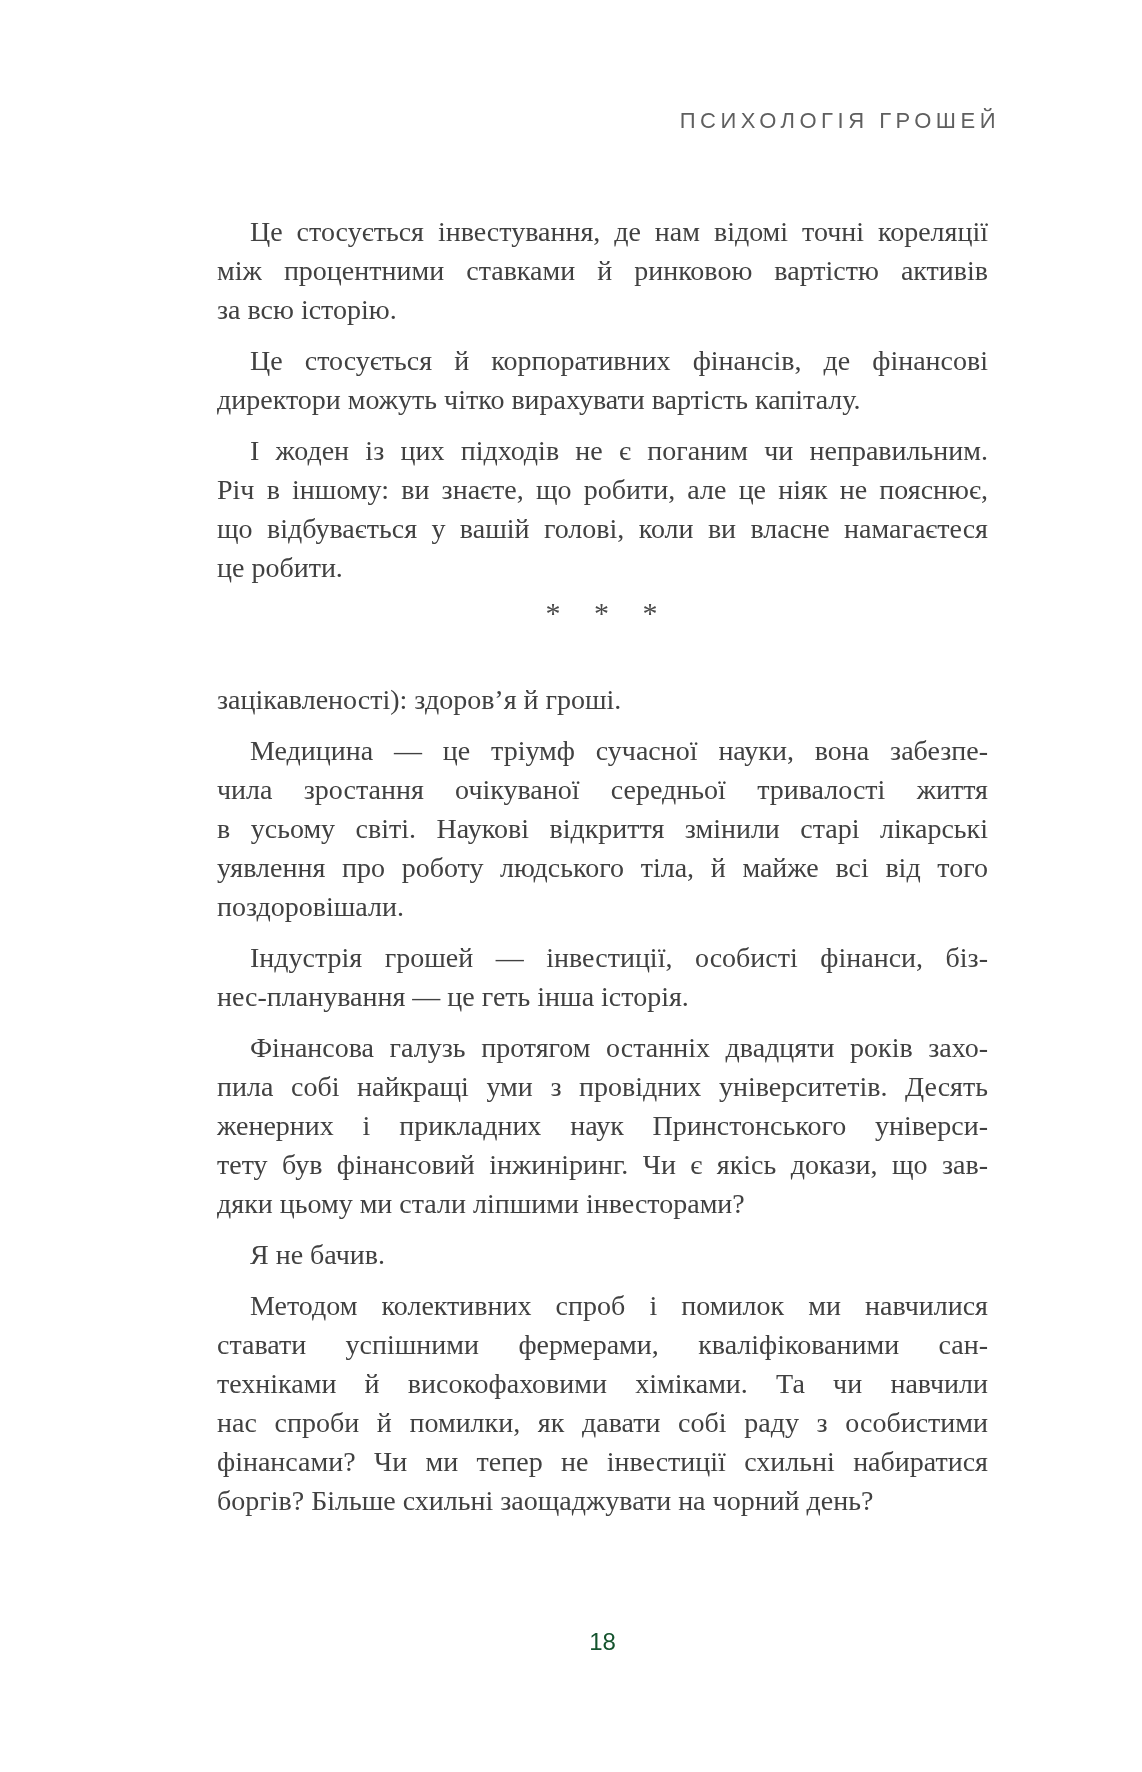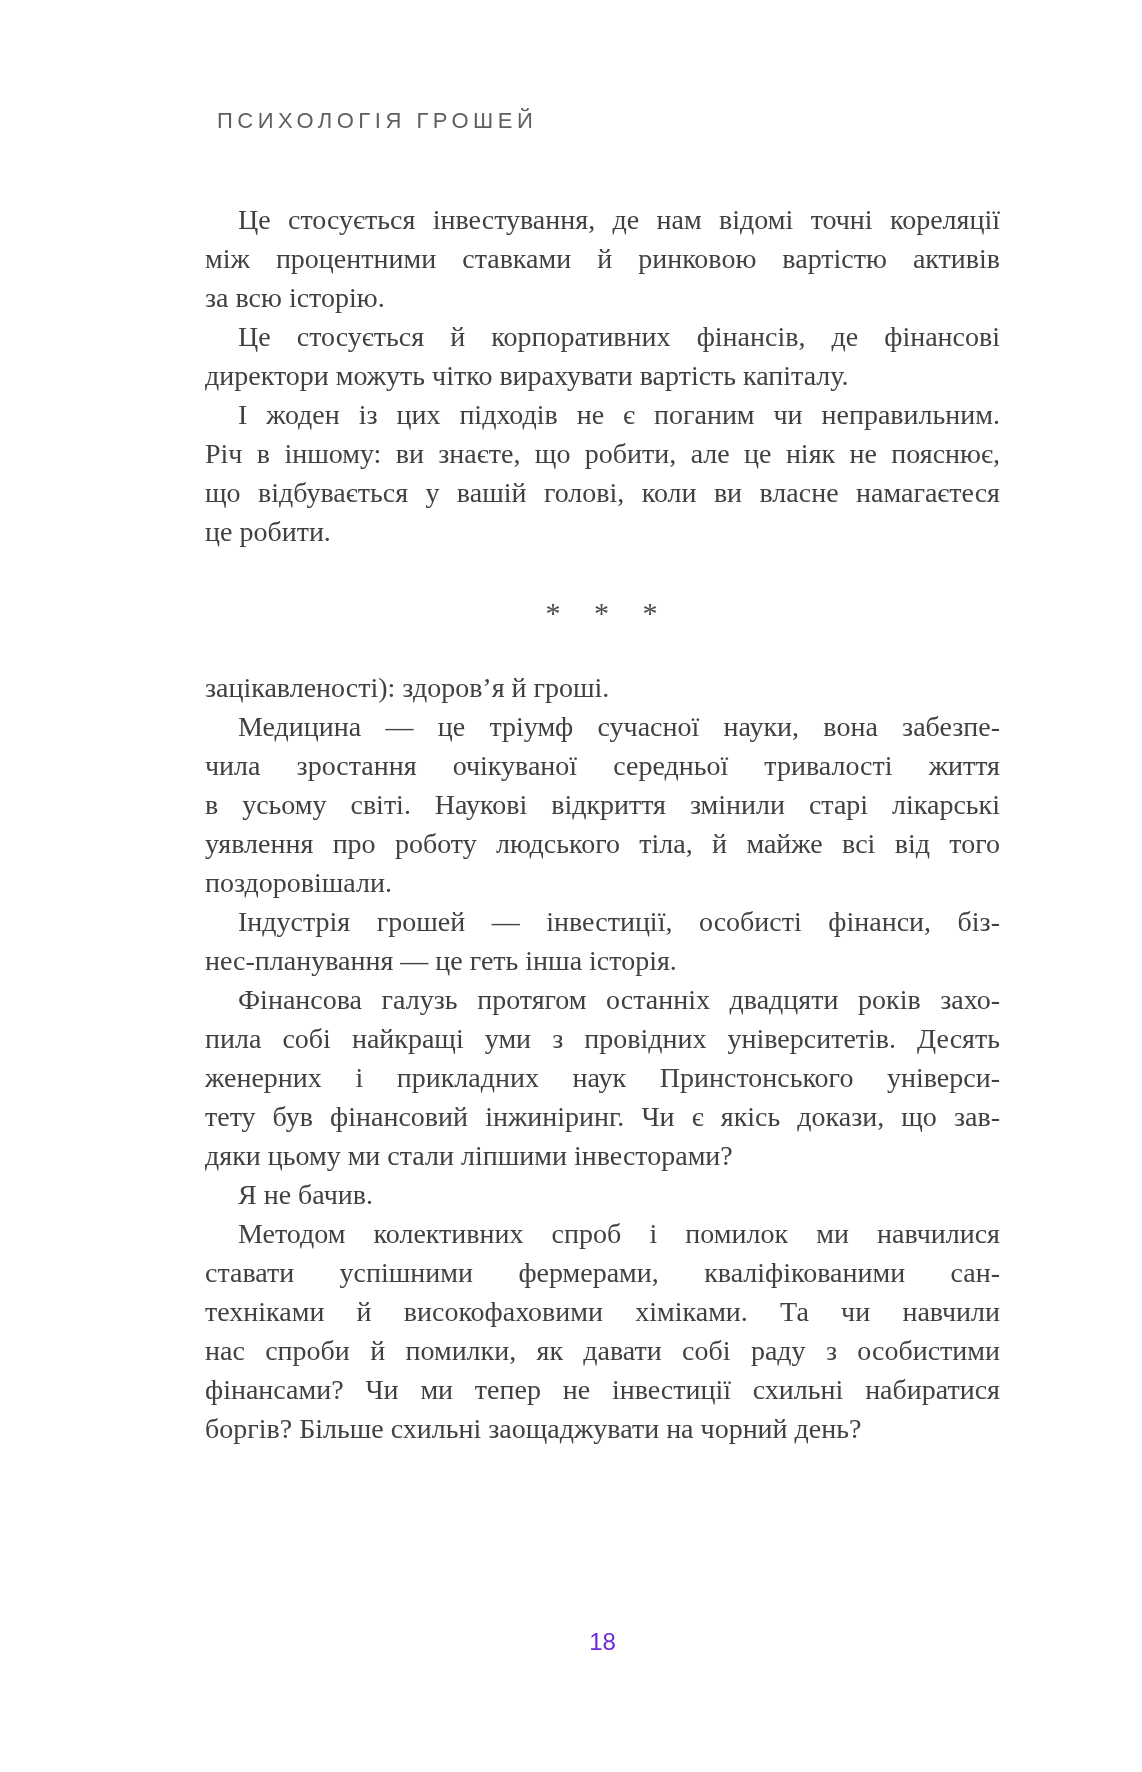--- a/index.html
+++ b/index.html
@@ -11,40 +11,40 @@
     position: relative;
     width: 1142px;
     height: 1772px;
     background: #ffffff;
     overflow: hidden;
     font-family: "Liberation Serif", serif;
   }
   .running-header {
     position: absolute;
     top: 108px;
-    left: 217px;
+    left: 205px;
     width: 795px;
-    text-align: left;
+    text-align: right;
     font-family: "Liberation Sans", sans-serif;
     font-weight: 300;
     font-size: 22px;
     letter-spacing: 4.5px;
     color: #5f5f5f;
   }
   .body-text {
     position: absolute;
     left: 205px;
     width: 795px;
     color: #414141;
     font-size: 28px;
     line-height: 39px;
   }
   .section-1 { top: 200px; }
   .section-2 { top: 668px; }
-  .para { margin: 0; }
+  .para { margin: 12px; }
   .para.indent .line:first-child { text-indent: 33px; }
   .line {
     text-align: justify;
     text-align-last: justify;
     white-space: normal;
   }
   .line.last {
     text-align-last: left;
   }
   .separator {
@@ -60,21 +60,21 @@
   }
   .page-number {
     position: absolute;
     top: 1628px;
     left: 205px;
     width: 795px;
     text-align: center;
     font-family: "Liberation Sans", sans-serif;
     font-weight: 300;
     font-size: 24px;
-    color: #6d28d9;
+    color: #14532d;
   }
 </style>
 </head>
 <body>
 
 <div class="page">
 
   <div class="running-header">ПСИХОЛОГІЯ ГРОШЕЙ</div>
 
   <div class="body-text section-1">

